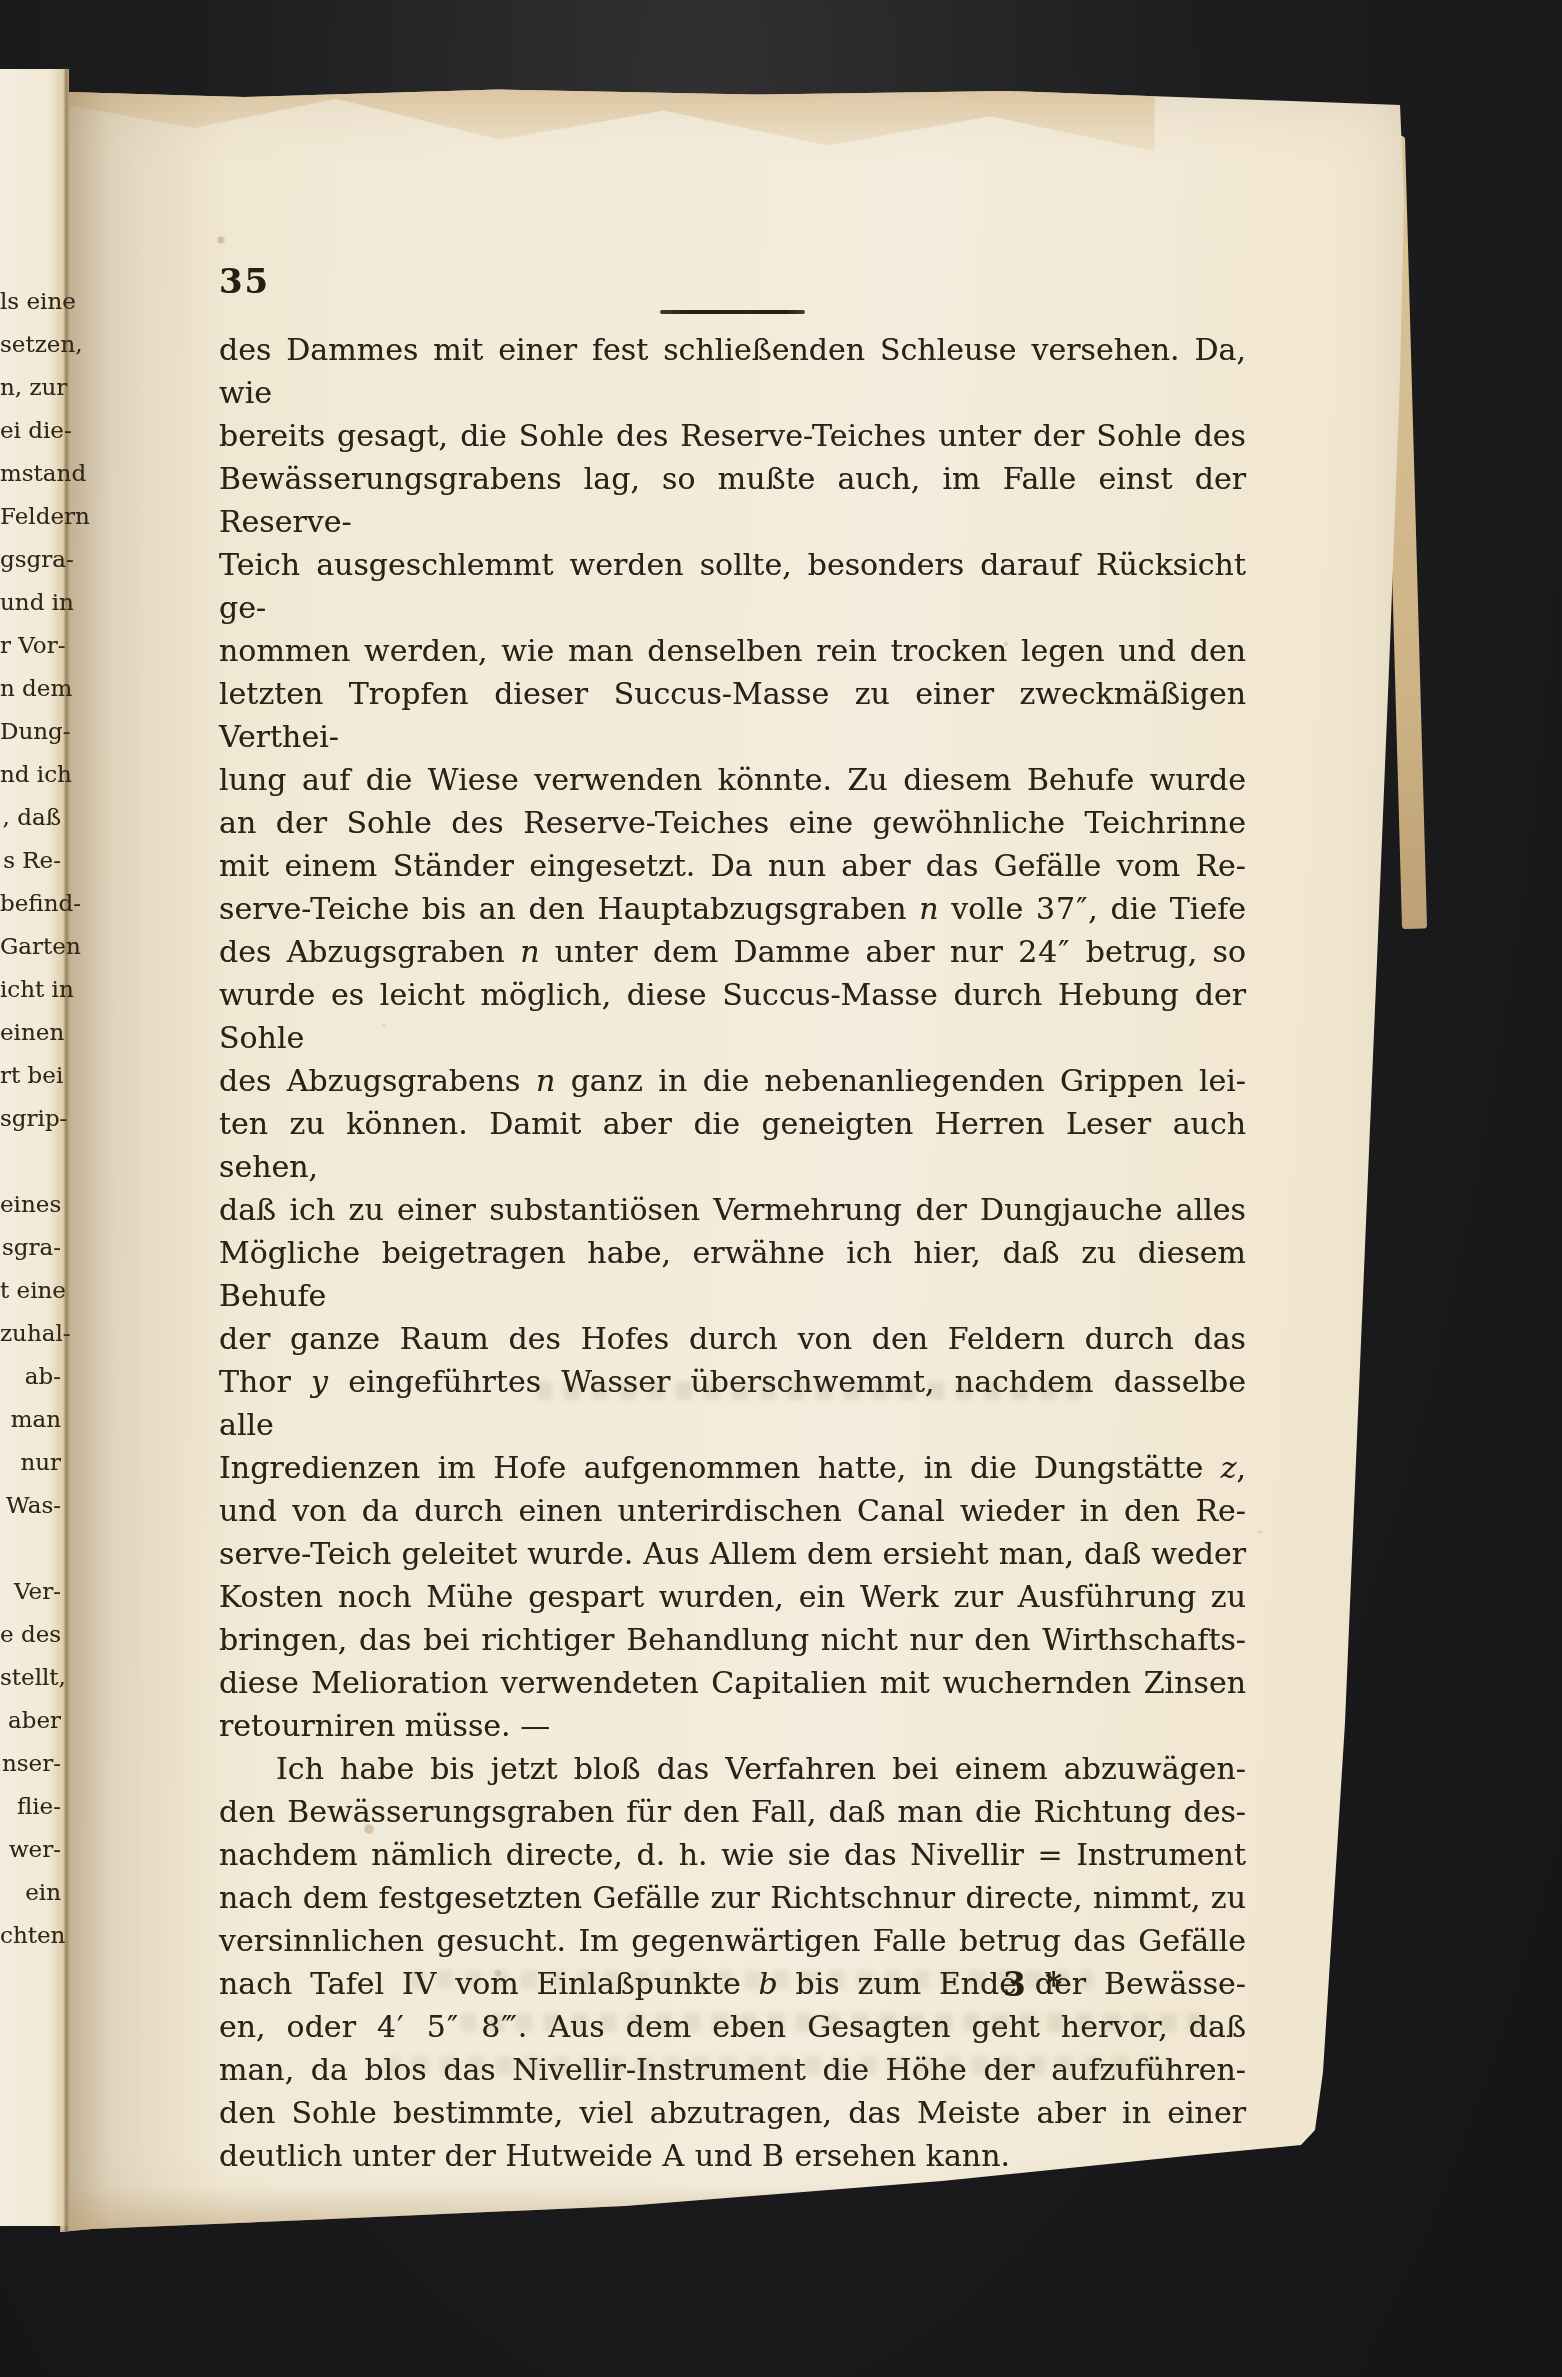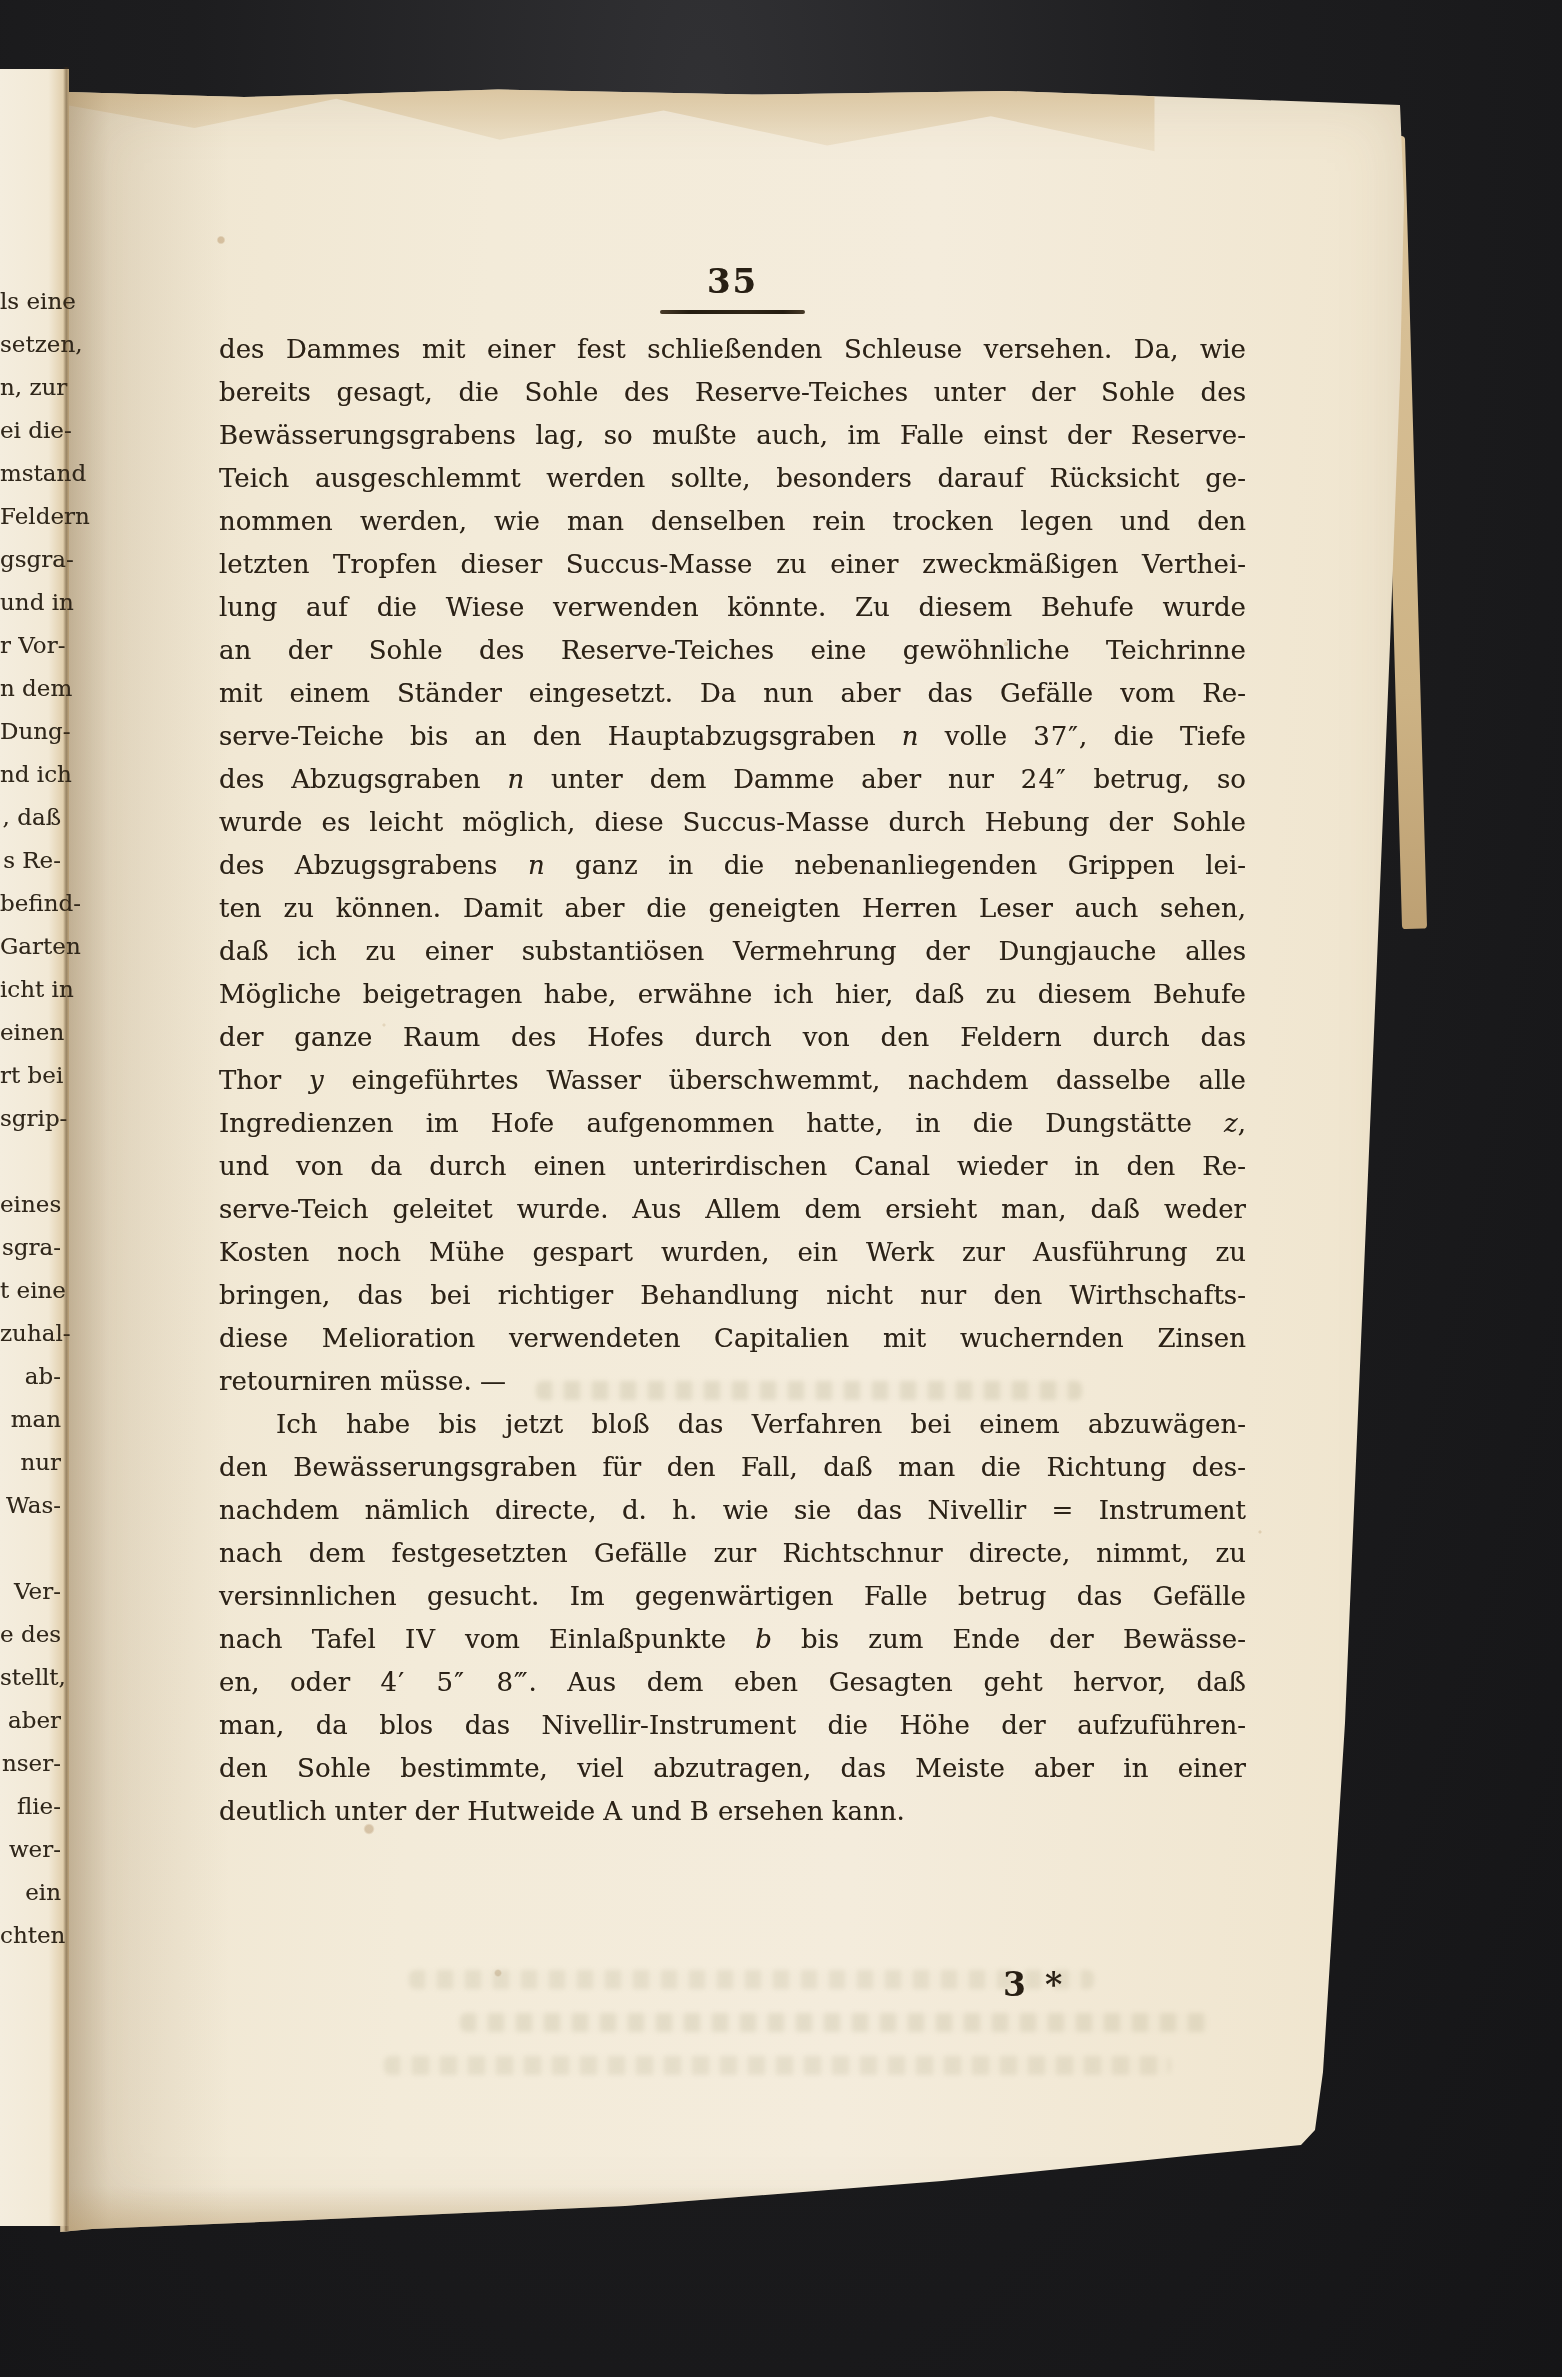--- a/index.html
+++ b/index.html
@@ -91,37 +91,37 @@
     opacity: 0.38;
     border-radius: 6.3px;
   }
   #st1 { left: 482px;  top: 1308px; width: 546px; }
   #st2 { left: 355px;  top: 1897px; width: 685px; opacity: .30; }
   #st3 { left: 406px;  top: 1940px; width: 749px; opacity: .34; }
   #st4 { left: 330px;  top: 1983px; width: 787px; opacity: .30; }
   
   #page-number-wrap {
     position: absolute; left: 165px; top: 188px; width: 1027px;
-    text-align: center;
+    text-align: left;
   }
   #page-number {
     font-size: 34px; font-weight: bold; letter-spacing: 1.9px;
     color: #281f14;
     text-shadow: 0 0 0.6px rgba(40,31,20,0.5);
   }
   #page-number-rule {
     margin: 9px auto 0 auto;
     width: 145px; height: 4.4px;
     background: linear-gradient(to right, #473a28, #241c10 20%, #2e2517 60%, #241c10 85%, #473a28);
     border-radius: 1.9px;
   }
   
   #body-text {
     position: absolute; left: 165px; top: 255px; width: 1027px;
-    font-size: 26px;
+    font-size: 30px;
     line-height: 43px;
     color: #2b2217;
     text-shadow: 0 0 0.6px rgba(43,34,23,0.42);
   }
   .line { text-align: justify; text-align-last: justify; white-space: normal; }
   .line.para-end { text-align-last: left; }
   .antiqua-italic { font-style: italic; }
   .antiqua-bold { font-weight: normal; letter-spacing: 1px; }
   
   #signature-mark {

